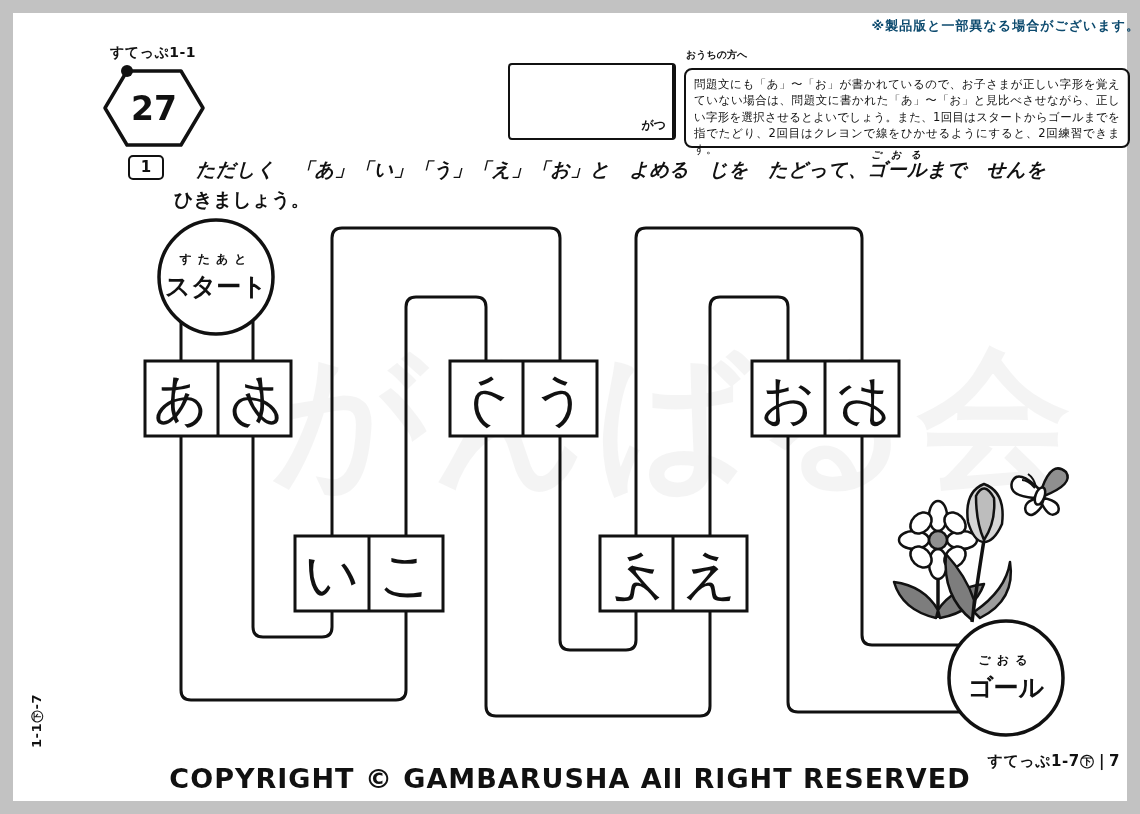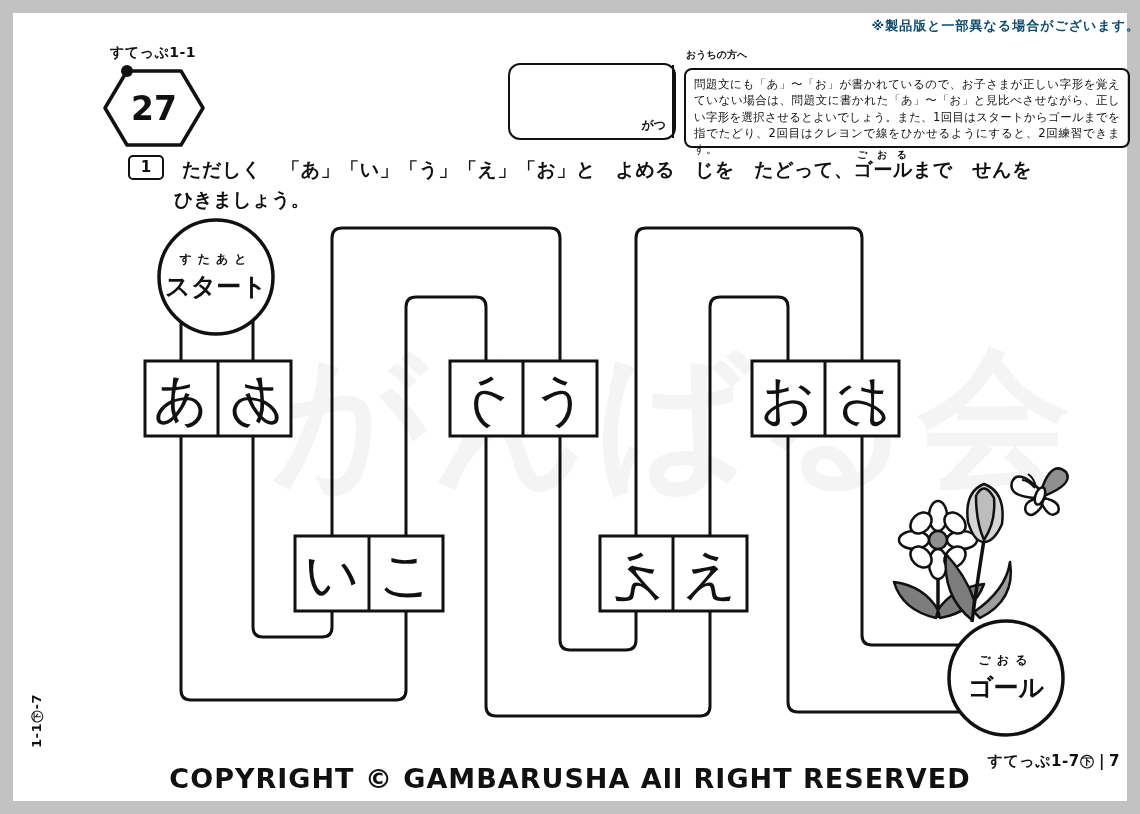--- a/index.html
+++ b/index.html
@@ -18,41 +18,41 @@
     position:absolute;left:272px;top:318px;font-size:152px;font-weight:900;
     color:rgba(0,0,0,0.045);letter-spacing:6px;white-space:nowrap;pointer-events:none;
   }
 
   .step-label{position:absolute;left:110px;top:44px;font-size:14px;font-weight:bold;letter-spacing:0.5px;}
   .hexagon{position:absolute;left:98px;top:60px;}
   .page-title{position:absolute;left:203px;top:60px;font-size:48px;font-weight:900;letter-spacing:4px;}
 
   .date-box{
     position:absolute;left:508px;top:63px;width:164px;height:73px;
-    border:2.5px solid #111;border-radius:12px;display:flex;
+    border:2.5px solid #111;border-radius:4px;display:flex;
   }
   .date-cell{flex:1;position:relative;}
   .date-cell:first-child{border-right:2.5px solid #111;}
   .date-cell .lbl{position:absolute;right:6px;bottom:4px;font-size:12px;font-weight:bold;}
 
   .parents-heading{position:absolute;left:686px;top:48px;font-size:10px;font-weight:bold;text-align:center;}
   .parents-box{
     position:absolute;left:684px;top:68px;width:426px;height:64px;
     border:2px solid #111;border-radius:8px;padding:6px 8px;
     font-size:11.5px;line-height:1.42;letter-spacing:0.2px;text-align:justify;
   }
 
   .problem{position:absolute;left:128px;top:150px;width:900px;}
   .problem-row{display:flex;align-items:flex-end;}
   .problem-num{
     width:32px;height:21px;border:2.5px solid #111;border-radius:5px;
     font-size:15px;font-weight:bold;text-align:center;line-height:21px;flex:0 0 auto;
     margin-bottom:3px;
   }
-  .problem-text{margin-left:18px;font-size:19px;font-weight:bold;letter-spacing:0.5px;white-space:nowrap;}
+  .problem-text{margin-left:32px;font-size:19px;font-weight:bold;letter-spacing:0.5px;white-space:nowrap;font-style:italic;}
   .problem-text ruby rt{font-size:10px;font-weight:bold;letter-spacing:2px;}
   .problem-line2{margin-left:46px;font-size:19px;font-weight:bold;margin-top:4px;}
 
   .maze-svg{position:absolute;left:0;top:0;}
   .flowers{position:absolute;left:872px;top:450px;}
 
   .side-code{
     position:absolute;left:28px;top:748px;transform:rotate(-90deg);transform-origin:0 0;
     font-size:13px;font-weight:bold;white-space:nowrap;letter-spacing:0.5px;
   }

